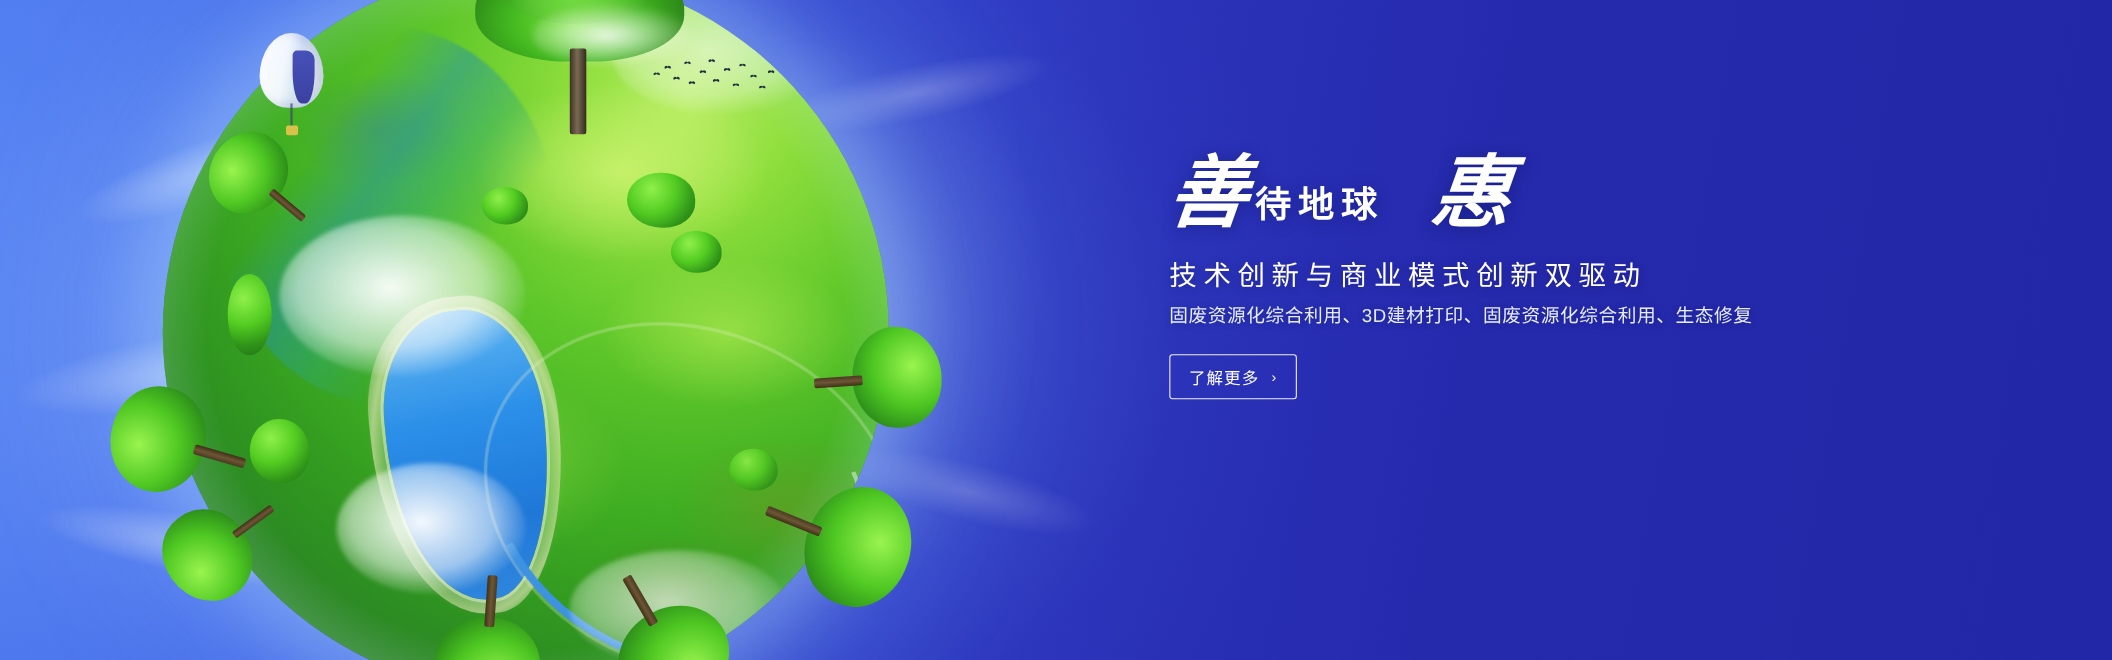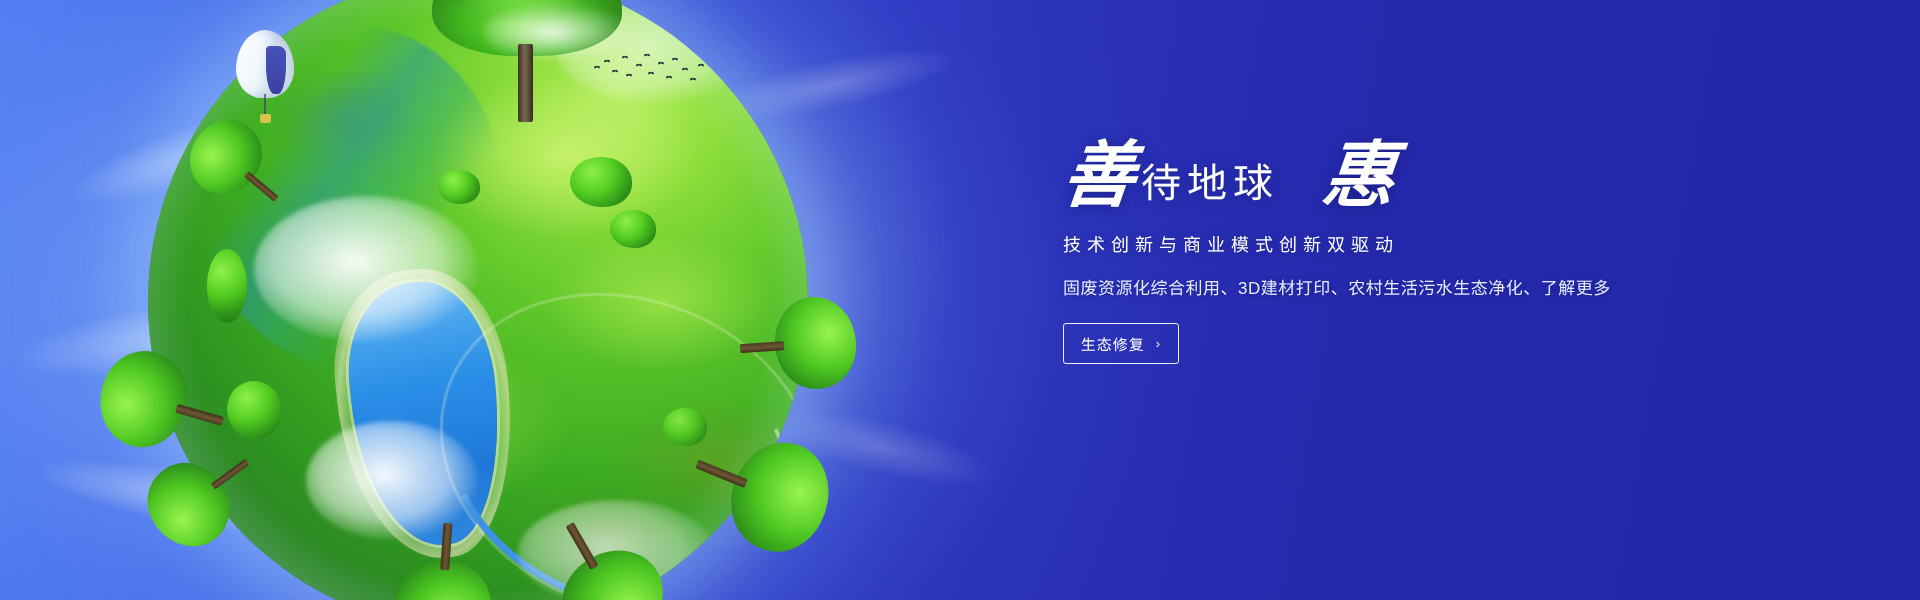--- a/index.html
+++ b/index.html
@@ -191,34 +191,34 @@
   }
   .hl-big{
     font-family:"Liberation Serif","DejaVu Serif",serif;
     font-size:72px; font-weight:700; font-style:italic;
     letter-spacing:0;
     transform:skewX(-6deg);
     margin-right:6px;
   }
   .hl-small{
     font-family:"Liberation Serif","DejaVu Serif",serif;
-    font-size:40px; font-weight:400;
+    font-size:33px; font-weight:700;
     letter-spacing:6px;
     padding-bottom:8px;
   }
   .hl-gap{ display:inline-block; width:44px; }
 
   .subtitle{
     color:#ffffff;
-    font-size:18px;
+    font-size:25px;
     letter-spacing:6px;
     font-weight:400;
     white-space:nowrap;
     text-shadow:0 1px 8px rgba(10,20,90,0.40);
-    margin-bottom:18px;
+    margin-bottom:7px;
   }
   .desc{
     color:#e7ecff;
     font-size:17px;
     letter-spacing:0.5px;
     white-space:nowrap;
     text-shadow:0 1px 6px rgba(10,20,90,0.40);
     margin-bottom:24px;
   }
   .cta{
@@ -341,21 +341,21 @@
 
     <div class="headline">
       <span class="hl-big">善</span>
       <span class="hl-small">待地球</span>
       <span class="hl-gap"></span>
       <span class="hl-big">惠</span>
     </div>
 
     <div class="subtitle">技术创新与商业模式创新双驱动</div>
 
-    <div class="desc">固废资源化综合利用、3D建材打印、农村生活污水生态净化、了解更多</div>
+    <div class="desc">固废资源化综合利用、3D建材打印、固废资源化综合利用、生态修复</div>
 
     <button class="cta">
-      <span>生态修复</span>
+      <span>了解更多</span>
       <span class="chev">›</span>
     </button>
 
   </div>
 </div>
 
 </body></html>

